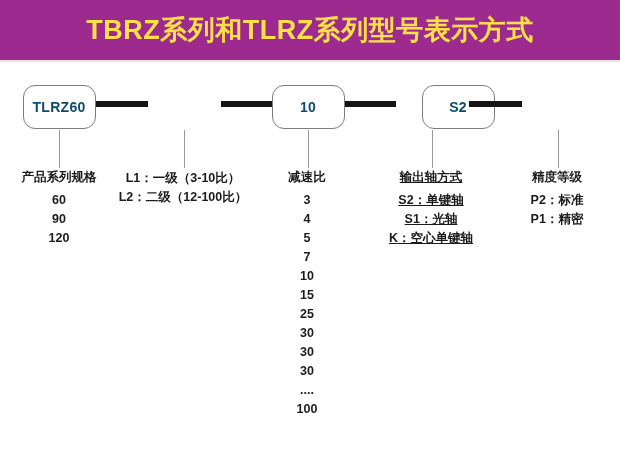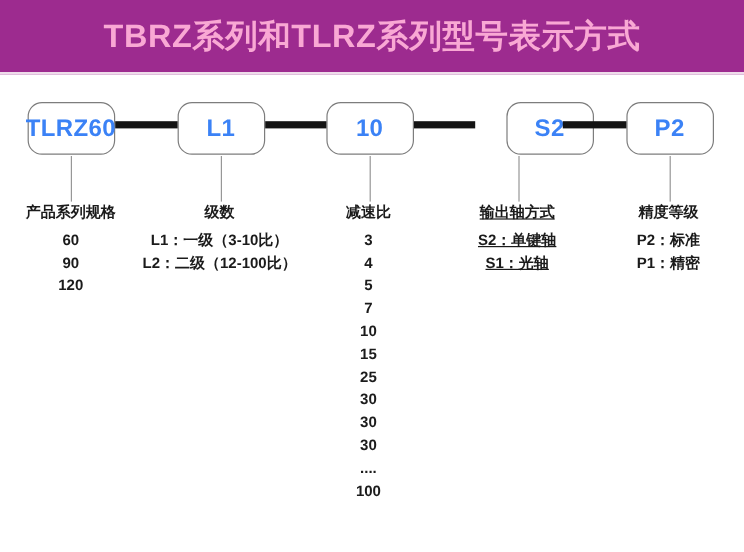--- a/index.html
+++ b/index.html
@@ -16,40 +16,40 @@
     position: absolute;
     left: 0; top: 0;
     width: 620px; height: 62px;
     background: #9D2B8F;
     border-bottom: 2px solid #eedcea;
     display: flex;
     align-items: center;
     justify-content: center;
   }
   .banner-title {
-    color: #f9a8d4;
+    color: #fde047;
     font-size: 27px;
     font-weight: bold;
     letter-spacing: 0.5px;
     white-space: nowrap;
   }
   .model-box {
     position: absolute;
     top: 85px;
     width: 73px;
     height: 44px;
     border: 1.5px solid #7d7d7d;
     border-radius: 12px;
     background: #ffffff;
     display: flex;
     align-items: center;
     justify-content: center;
-    font-size: 20px;
+    font-size: 14px;
     font-weight: bold;
-    color: #3b82f6;
+    color: #0c4a6e;
     letter-spacing: 0.3px;
   }
   .connector {
     position: absolute;
     top: 101px;
     height: 6px;
     background: #141414;
   }
   .vline {
     position: absolute;
@@ -81,24 +81,22 @@
 </head>
 <body>
 
 <div class="page">
 
   <div class="banner">
     <div class="banner-title">TBRZ系列和TLRZ系列型号表示方式</div>
   </div>
 
   <div class="model-box" style="left:22.5px;">TLRZ60</div>
-  <div class="model-box" style="left:147.5px;">L1</div>
   <div class="model-box" style="left:271.5px;">10</div>
   <div class="model-box" style="left:395.5px;margin-left:26px;">S2</div>
-  <div class="model-box" style="left:521.5px;">P2</div>
 
   <div class="connector" style="left:95.5px;  width:52px;"></div>
   <div class="connector" style="left:220.5px; width:51px;"></div>
   <div class="connector" style="left:344.5px; width:51px;"></div>
   <div class="connector" style="left:468.5px; width:53px;"></div>
 
   <div class="vline" style="left:58.5px;"></div>
   <div class="vline" style="left:183.5px;"></div>
   <div class="vline" style="left:307.5px;"></div>
   <div class="vline" style="left:431.5px;"></div>
@@ -107,21 +105,20 @@
   <div class="column" style="left:-26px;">
     <div class="column-header">产品系列规格</div>
     <div class="column-items">
       <div>60</div>
       <div>90</div>
       <div>120</div>
     </div>
   </div>
 
   <div class="column" style="left:98px;">
-    <div class="column-header">级数</div>
     <div class="column-items">
       <div>L1：一级（3-10比）</div>
       <div>L2：二级（12-100比）</div>
     </div>
   </div>
 
   <div class="column" style="left:222px;">
     <div class="column-header">减速比</div>
     <div class="column-items">
       <div>3</div>
@@ -137,20 +134,21 @@
       <div>....</div>
       <div>100</div>
     </div>
   </div>
 
   <div class="column" style="left:346px;text-decoration:underline;">
     <div class="column-header">输出轴方式</div>
     <div class="column-items">
       <div>S2：单键轴</div>
       <div>S1：光轴</div>
+      <div>K：空心单键轴</div>
     </div>
   </div>
 
   <div class="column" style="left:472px;">
     <div class="column-header">精度等级</div>
     <div class="column-items">
       <div>P2：标准</div>
       <div>P1：精密</div>
     </div>
   </div>

